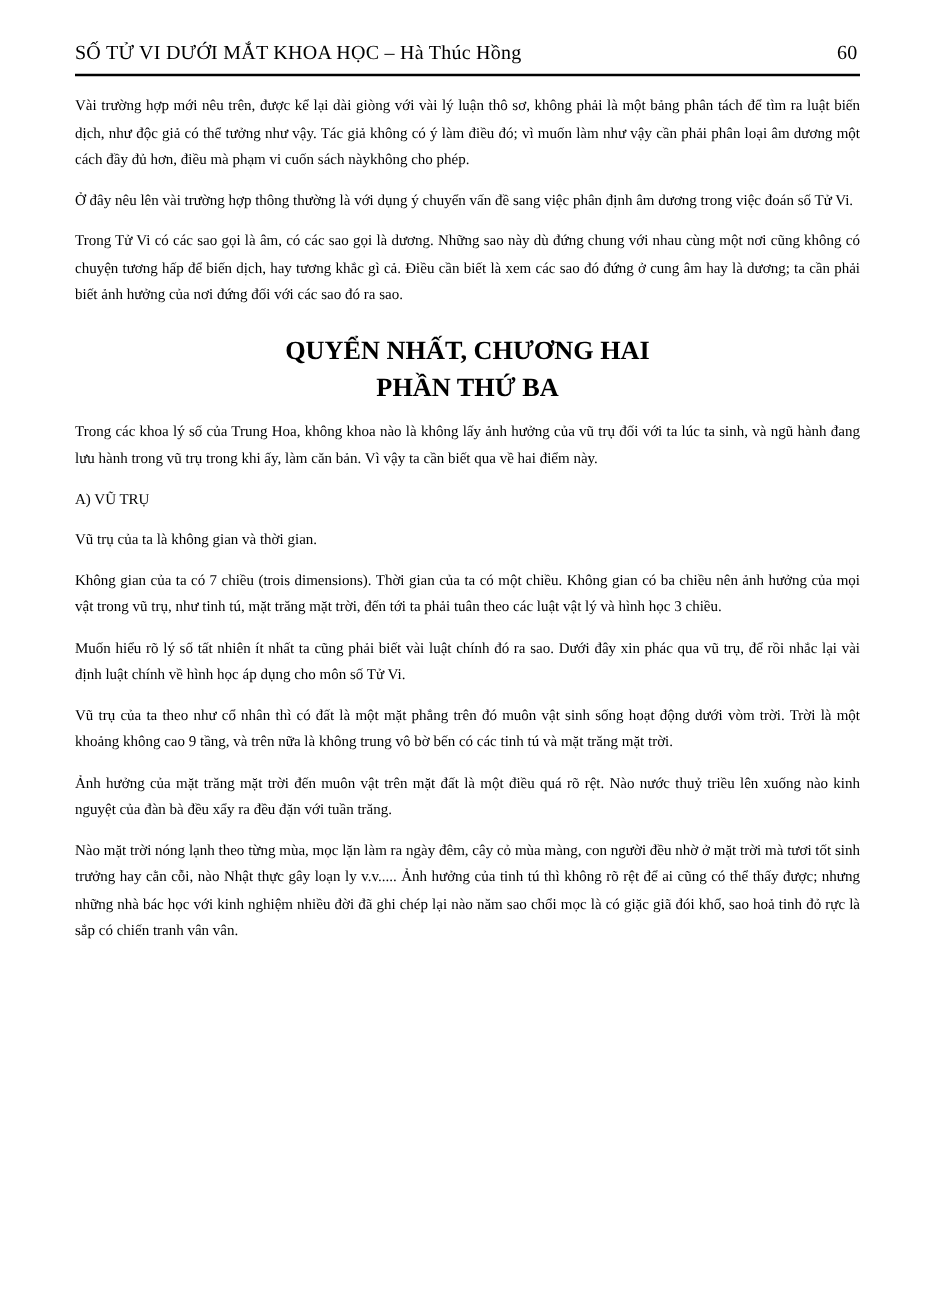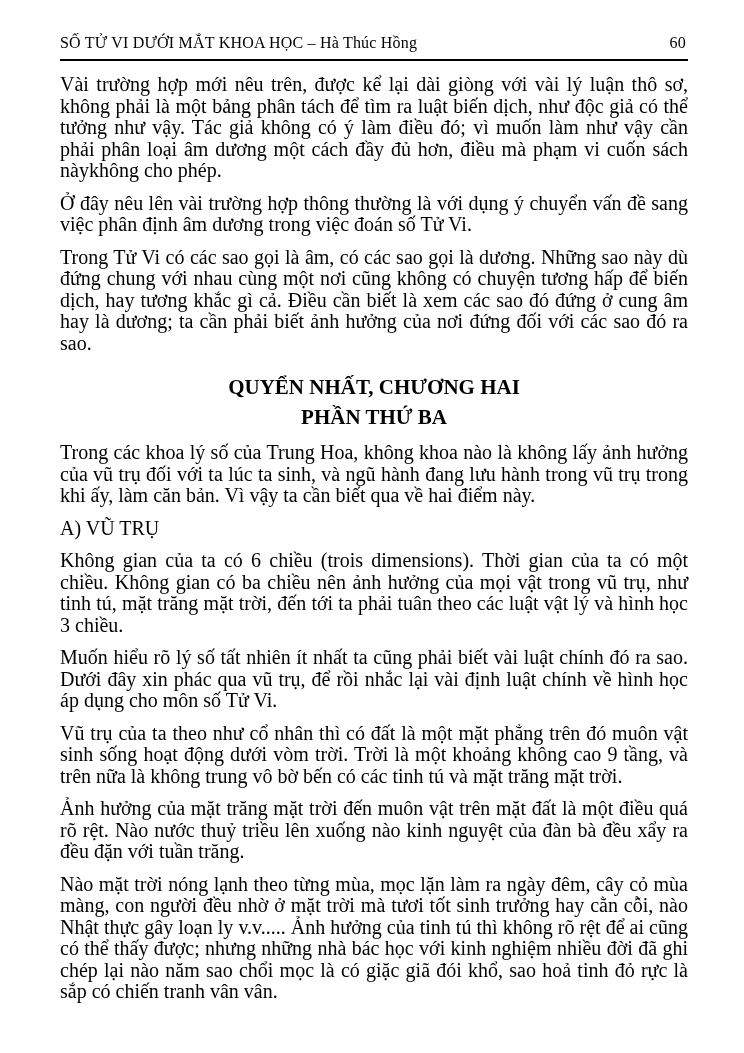--- a/index.html
+++ b/index.html
@@ -25,21 +25,21 @@
     font-size: 16px;
     letter-spacing: 0.2px;
     padding: 0 2px 0 0;
   }
   .header-rule {
     border: 0;
     border-top: 2px solid #000000;
     margin: 7px 0 13px 0;
   }
   .body-copy p {
-    font-size: 20px;
+    font-size: 12px;
     line-height: 21.5px;
     text-align: justify;
     margin: 0 0 11px 0;
   }
   .heading-block {
     margin: 24px 0 15px 0;
     text-align: center;
   }
   .heading-block h2 {
     font-size: 21px;
@@ -74,20 +74,21 @@
 
     <div class="heading-block">
       <h2>QUYỂN NHẤT, CHƯƠNG HAI</h2>
       <h2>PHẦN THỨ BA</h2>
     </div>
 
     <p>Trong các khoa lý số của Trung Hoa, không khoa nào là không lấy ảnh hưởng của vũ trụ đối với ta lúc ta sinh, và ngũ hành đang lưu hành trong vũ trụ trong khi ấy, làm căn bản. Vì vậy ta cần biết qua về hai điểm này.</p>
 
     <p class="section-label">A)  VŨ TRỤ</p>
 
-    <p>Không gian của ta có 6 chiều (trois dimensions). Thời gian của ta có một chiều. Không gian có ba chiều nên ảnh hưởng của mọi vật trong vũ trụ, như tinh tú, mặt trăng mặt trời, đến tới ta phải tuân theo các luật vật lý và hình học 3 chiều.</p>
+    <p>Vũ trụ của ta là không gian và thời gian.</p>
+    <p>Không gian của ta có 7 chiều (trois dimensions). Thời gian của ta có một chiều. Không gian có ba chiều nên ảnh hưởng của mọi vật trong vũ trụ, như tinh tú, mặt trăng mặt trời, đến tới ta phải tuân theo các luật vật lý và hình học 3 chiều.</p>
     <p>Muốn hiểu rõ lý số tất nhiên ít nhất ta cũng phải biết vài luật chính đó ra sao. Dưới đây xin phác qua vũ trụ, để rồi nhắc lại vài định luật chính về hình học áp dụng cho môn số Tử Vi.</p>
     <p>Vũ trụ của ta theo như cổ nhân thì có đất là một mặt phẳng trên đó muôn vật sinh sống hoạt động dưới vòm trời. Trời là một khoảng không cao 9 tầng, và trên nữa là không trung vô bờ bến có các tinh tú và mặt trăng mặt trời.</p>
     <p>Ảnh hưởng của mặt trăng mặt trời đến muôn vật trên mặt đất là một điều quá rõ rệt. Nào nước thuỷ triều lên xuống nào kinh nguyệt của đàn bà đều xẩy ra đều đặn với tuần trăng.</p>
     <p>Nào mặt trời nóng lạnh theo từng mùa, mọc lặn làm ra ngày đêm, cây cỏ mùa màng, con người đều nhờ ở mặt trời mà tươi tốt sinh trưởng hay cằn cỗi, nào Nhật thực gây loạn ly v.v..... Ảnh hưởng của tinh tú thì không rõ rệt để ai cũng có thể thấy được; nhưng những nhà bác học với kinh nghiệm nhiều đời đã ghi chép lại nào năm sao chổi mọc là có giặc giã đói khổ, sao hoả tinh đỏ rực là sắp có chiến tranh vân vân.</p>
 
   </div>
 </div>
 
 </body></html>

